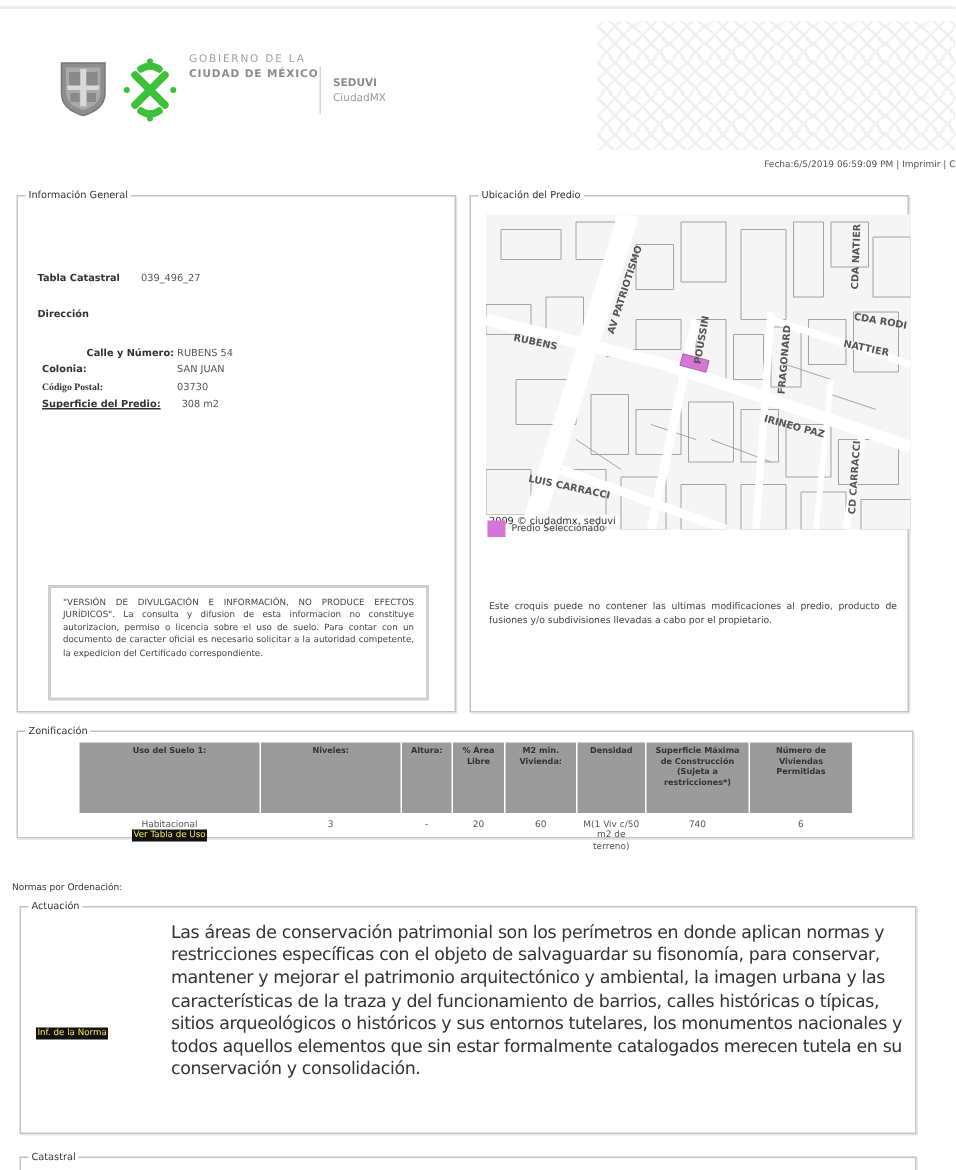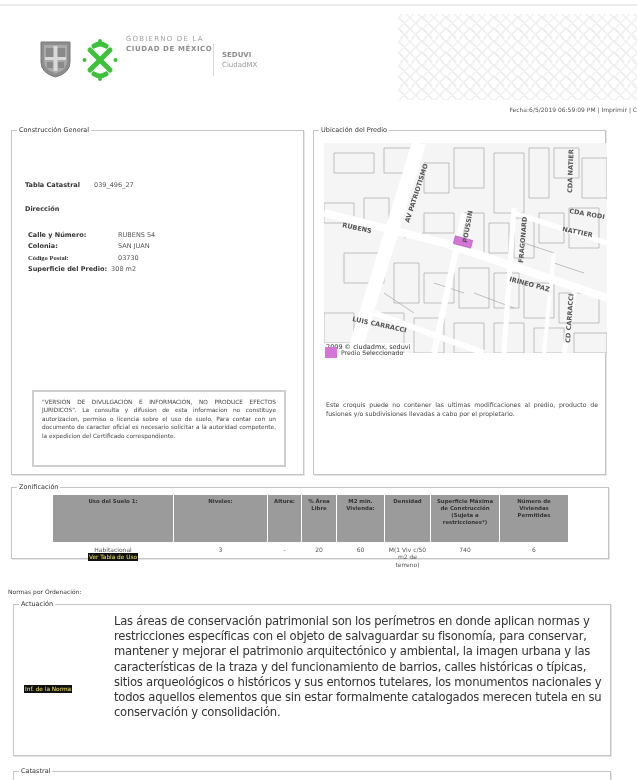--- a/index.html
+++ b/index.html
@@ -104,43 +104,43 @@
     <span class="s2">CiudadMX</span>
   </div>
   <div class="pattern"></div>
 </div>
 
 <div class="fecha-row">
   <span>Fecha:6/5/2019 06:59:09 PM</span><span> | </span><a href="#">Imprimir</a><span> | C</span>
 </div>
 
 <div class="fs info-gen">
-  <div class="fs-legend">Construcción General</div>
+  <div class="fs-legend">Información General</div>
 
   <div class="kv" style="left:13px; top:50px;">
     <span class="k" style="width:67px;">Tabla Catastral</span>
     <span class="v">039_496_27</span>
   </div>
   <div class="kv" style="left:13px; top:74px;">
     <span class="k">Dirección</span>
   </div>
   <div class="kv" style="left:16px; top:100px;">
-    <span class="k" style="width:88px;">Calle y Número:</span>
+    <span class="k" style="width:88px;text-align:right;">Calle y Número:</span>
     <span class="v">RUBENS 54</span>
   </div>
   <div class="kv" style="left:16px; top:111px;">
     <span class="k" style="width:88px;">Colonia:</span>
     <span class="v">SAN JUAN</span>
   </div>
   <div class="kv" style="left:16px; top:123px;">
     <span class="k" style="width:88px;font-family:Liberation Serif, serif;">Código Postal:</span>
     <span class="v">03730</span>
   </div>
   <div class="kv" style="left:16px; top:134px;">
-    <span class="k" style="margin-right:2px;">Superficie del Predio:</span>
+    <span class="k" style="margin-right:12px;text-decoration:underline;">Superficie del Predio:</span>
     <span class="v">308 m2</span>
   </div>
 
   <div class="disclaimer">"VERSIÓN DE DIVULGACIÓN E INFORMACIÓN, NO PRODUCE EFECTOS JURÍDICOS". La consulta y difusion de esta informacion no constituye autorizacion, permiso o licencia sobre el uso de suelo. Para contar con un documento de caracter oficial es necesario solicitar a la autoridad competente, la expedicion del Certificado correspondiente.</div>
 </div>
 
 <div class="fs ubic">
   <div class="fs-legend">Ubicación del Predio</div>
   <div class="map">
     <svg viewBox="0 0 283 210" preserveAspectRatio="none">

